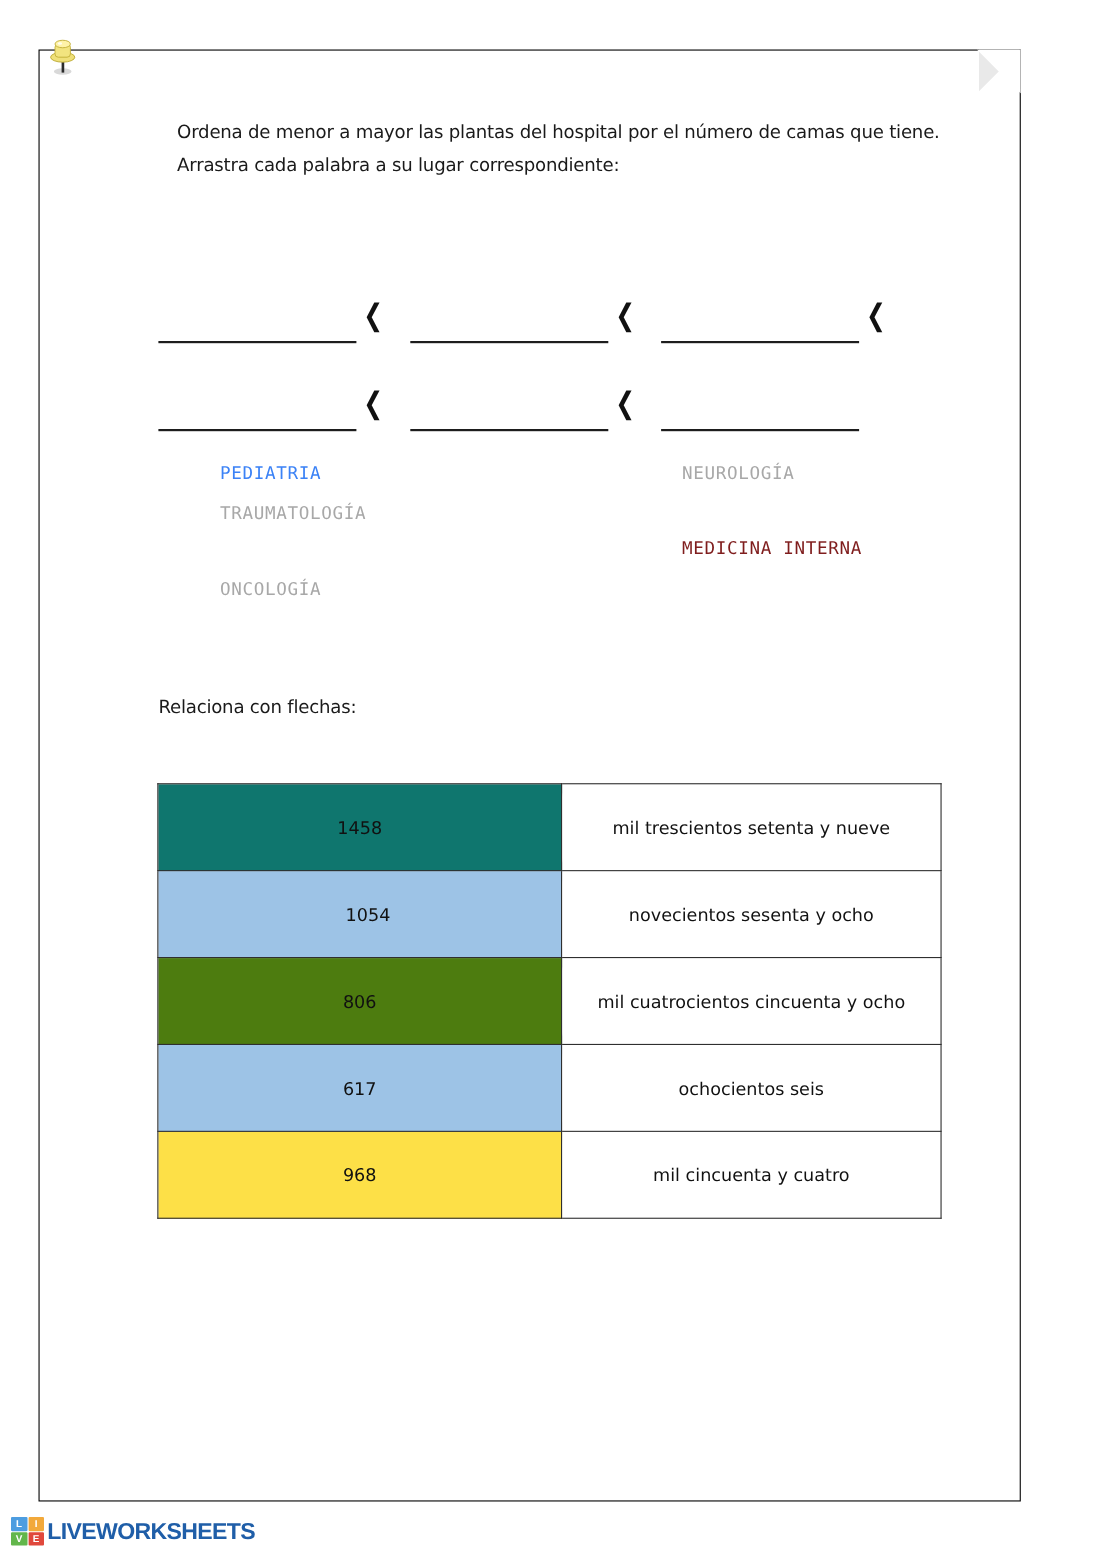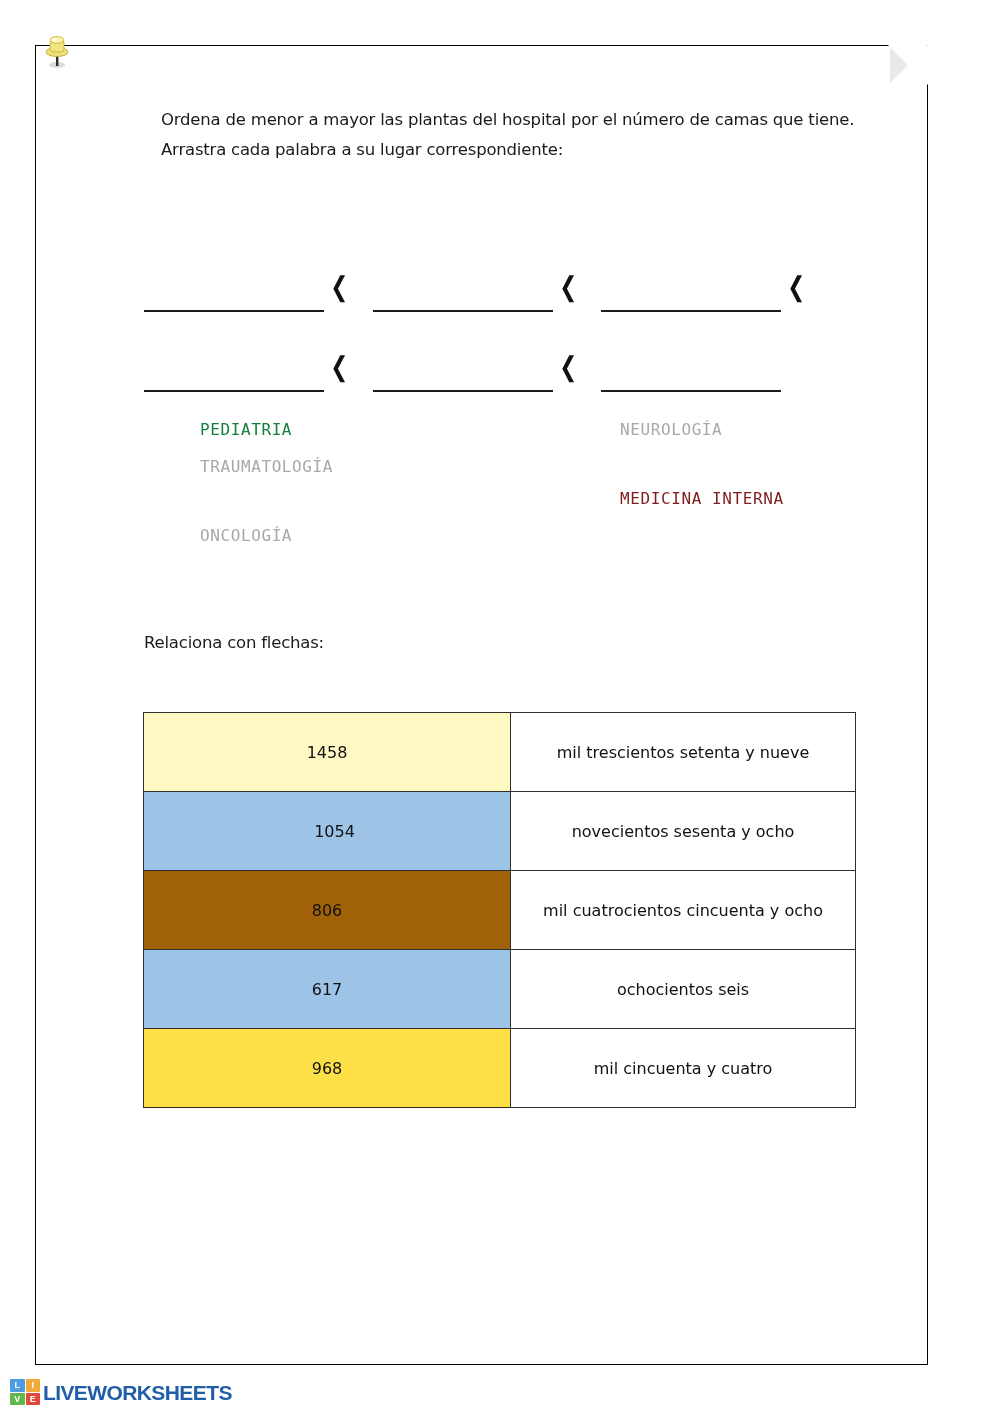--- a/index.html
+++ b/index.html
@@ -253,41 +253,41 @@
     <span class="blank"></span>
     <span class="lt">❮</span>
     <span class="blank"></span>
     <span class="lt">❮</span>
     <span class="blank"></span>
   </div>
 
 </div>
 
 <div id="wordbank">
-  <div class="word" style="color: #15803d;">PEDIATRIA</div>
+  <div class="word" style="color: #3b82f6;">PEDIATRIA</div>
   <div class="word" style="color: rgb(168, 168, 168);">NEUROLOGÍA</div>
   <div class="word" style="color: rgb(168, 168, 168);">TRAUMATOLOGÍA</div>
   <div class="word" style="color: #7f1d1d; margin-top: 32px;">MEDICINA INTERNA</div>
   <div class="word" style="color: rgb(168, 168, 168);">ONCOLOGÍA</div>
 </div>
 
 <div class="prompt" id="prompt-2">Relaciona con flechas:</div>
 
 <table id="match-table">
   <tbody>
     <tr>
-      <td class="num" style="background: #fef9c3;">1458</td>
+      <td class="num" style="background: #0f766e;">1458</td>
       <td class="word-cell">mil trescientos setenta y nueve</td>
     </tr>
     <tr>
       <td class="num" style="background: rgb(157, 195, 230); padding-left: 21px;">1054</td>
       <td class="word-cell">novecientos sesenta y ocho</td>
     </tr>
     <tr>
-      <td class="num" style="background: #a16207; margin-left: 32px;">806</td>
+      <td class="num" style="background: #4d7c0f; margin-left: 32px;">806</td>
       <td class="word-cell">mil cuatrocientos cincuenta y ocho</td>
     </tr>
     <tr>
       <td class="num" style="background: rgb(157, 195, 230);">617</td>
       <td class="word-cell">ochocientos seis</td>
     </tr>
     <tr>
       <td class="num" style="background: #fde047;">968</td>
       <td class="word-cell">mil cincuenta y cuatro</td>
     </tr>

